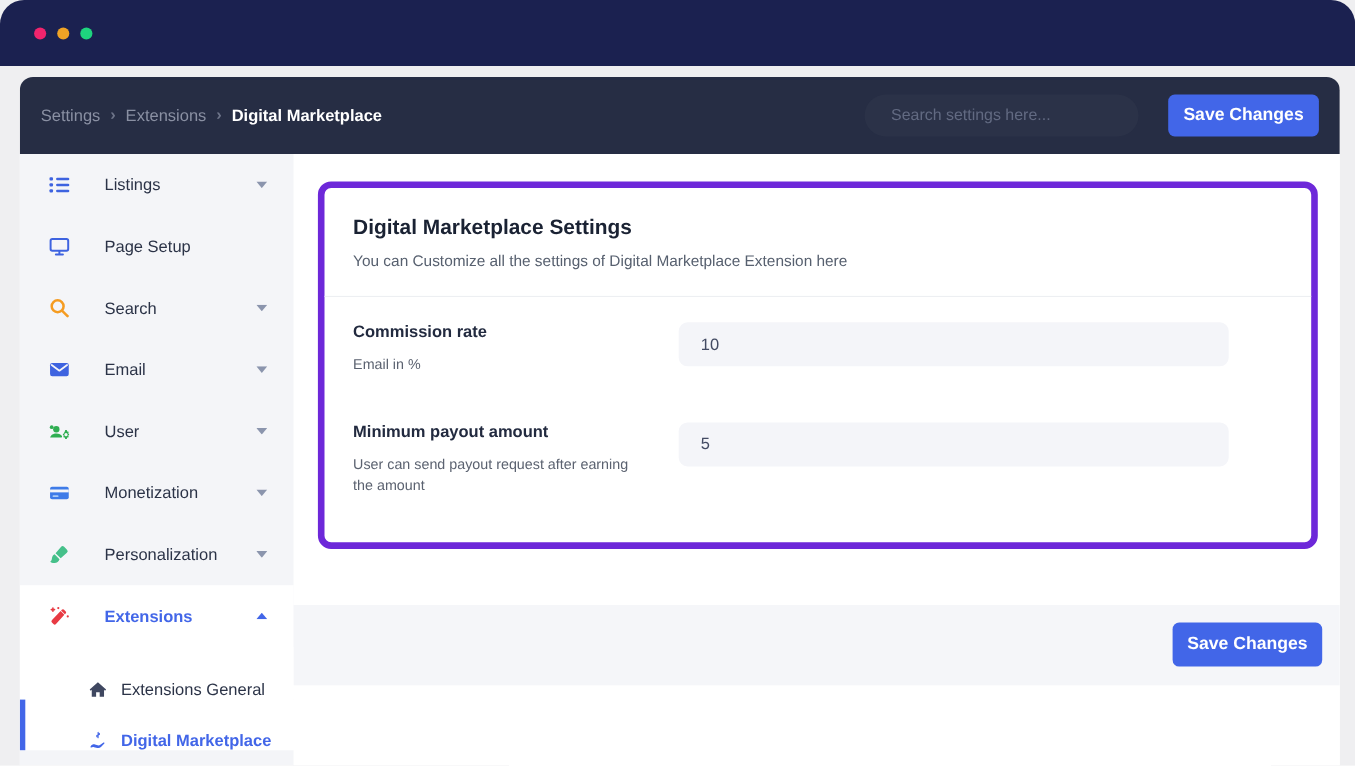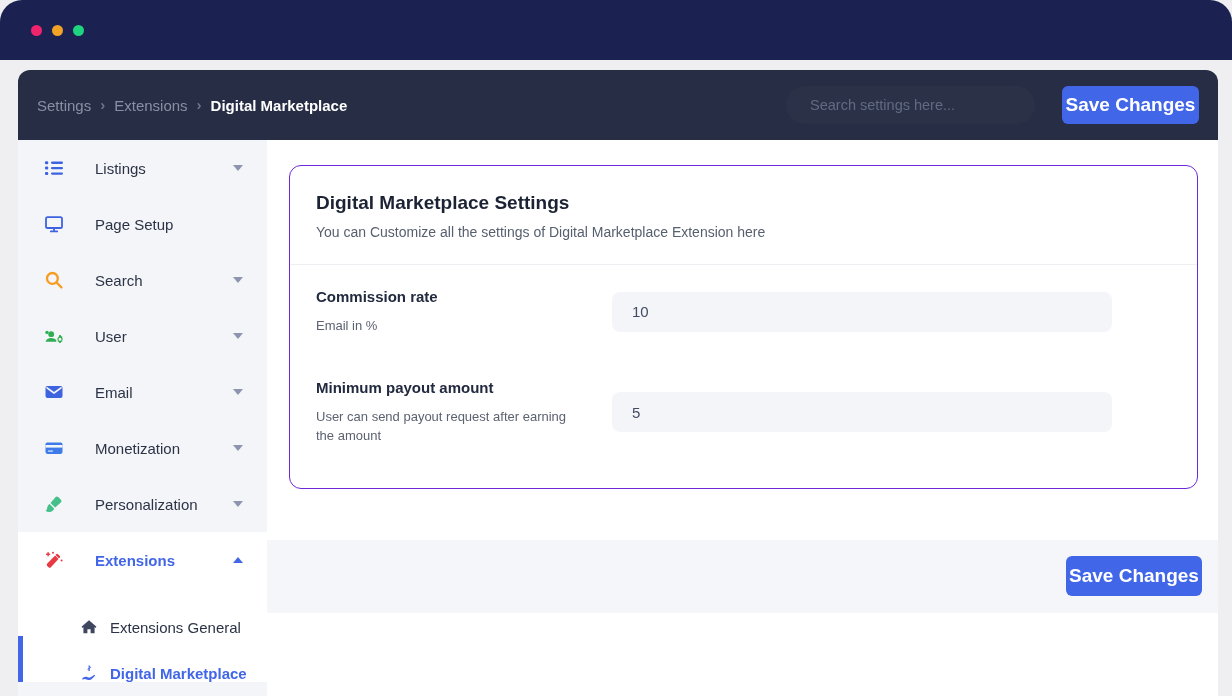--- a/index.html
+++ b/index.html
@@ -39,21 +39,21 @@
   .search-pill {
     margin-left: auto; width: 249px; height: 38px; border-radius: 19px;
     background: #2B3248; border: none; outline: none;
     color: #C6CBD9; font-size: 14.5px; padding: 0 24px;
     font-family: "Liberation Sans", sans-serif;
   }
   .search-pill::placeholder { color: #626A82; }
 
   .btn-primary {
     background: #4266E8; color: #fff; border: none; border-radius: 6px;
-    font-size: 19px; font-weight: 700; cursor: pointer;
+    font-size: 16px; font-weight: 700; cursor: pointer;
     font-family: "Liberation Sans", sans-serif;
   }
   .save-top { width: 137px; height: 38px; margin-left: 27px; }
 
   
   .app-body { display: flex; height: 556px; }
 
   .sidebar { width: 249px; background: #F4F5F8; flex-shrink: 0; }
   .side-item {
     height: 56px; display: flex; align-items: center;
@@ -73,28 +73,28 @@
   .sub-label { margin-left: 12px; font-size: 15px; font-weight: 500; color: #2B3347; }
   .sub-item.active {
     height: 46px; border-left: 5px solid #4266E8; padding-left: 57px;
   }
   .sub-item.active .sub-label { color: #4266E8; font-weight: 600; }
 
   
   .main { flex: 1; background: #fff; display: flex; flex-direction: column; }
   .card {
     margin: 25px 20px 0 22px;
-    border: 1px solid #6d28d9; border-radius: 12px; background: #fff;
+    border: 6px solid #6d28d9; border-radius: 12px; background: #fff;
   }
   .card-head { padding: 26px 26px 24px; }
   .card-title { font-size: 19px; font-weight: 700; color: #1A2233; }
   .card-sub { font-size: 14px; color: #57606F; margin-top: 10px; }
   .card-divider { border-top: 1px solid #EDEFF2; }
   .card-body { padding: 23px 26px 42px; }
-  .field-row { display: flex; align-items: center; }
+  .field-row { display: flex; align-items: flex-start; }
   .field-row + .field-row { margin-top: 43px; }
   .field-meta { width: 296px; padding-right: 30px; flex-shrink: 0; }
   .field-label { font-size: 15px; font-weight: 700; color: #222A3F; }
   .field-help { font-size: 13px; color: #5B6270; margin-top: 12px; line-height: 1.45; }
   .field-input {
     width: 500px; height: 40px; background: #F4F5F9; border: none; outline: none;
     border-radius: 8px; padding: 0 20px; font-size: 15px; color: #434B63;
     font-family: "Liberation Sans", sans-serif;
   }
 
@@ -175,43 +175,43 @@
           <span class="side-label">Search</span>
           <span class="chev">
             <svg viewBox="0 0 10 6" width="10" height="6">
                 <path d="M0 0h10L5 6z" fill="#8B95AD"></path>
               </svg>
           </span>
         </div>
 
         <div class="side-item">
           <span class="side-icon">
+            <svg viewBox="0 0 20 20" width="20" height="20">
+                <rect x="1.5" y="4" width="17" height="12" rx="2" fill="#3E63E0"></rect>
+                <path d="M3 5.8L10 11l7-5.2" stroke="#F4F5F8" stroke-width="1.6" fill="none" stroke-linecap="round" stroke-linejoin="round"></path>
+              </svg>
+          </span>
+          <span class="side-label">Email</span>
+          <span class="chev">
+            <svg viewBox="0 0 10 6" width="10" height="6">
+                <path d="M0 0h10L5 6z" fill="#8B95AD"></path>
+              </svg>
+          </span>
+        </div>
+
+        <div class="side-item">
+          <span class="side-icon">
             <svg viewBox="0 0 20 20" width="20" height="20" fill="#2FAE52">
                 <circle cx="7.2" cy="8.2" r="2.9"></circle>
                 <path d="M1.6 15.8c.3-2.4 2.7-3.8 5.6-3.8 2.4 0 4.5 1 5.3 2.7l-.4 1.1z"></path>
                 <circle cx="3" cy="6.4" r="1.7"></circle>
                 <path d="M14.9 10.2l.4-1.3h1.4l.4 1.3 1.3.4-.3 1.4.9 1-.9 1 .3 1.4-1.3.4-.4 1.3h-1.4l-.4-1.3-1.3-.4.3-1.4-.9-1 .9-1zm1.1 1.5a1.5 1.5 0 100 3 1.5 1.5 0 000-3z"></path>
               </svg>
           </span>
           <span class="side-label">User</span>
-          <span class="chev">
-            <svg viewBox="0 0 10 6" width="10" height="6">
-                <path d="M0 0h10L5 6z" fill="#8B95AD"></path>
-              </svg>
-          </span>
-        </div>
-
-        <div class="side-item">
-          <span class="side-icon">
-            <svg viewBox="0 0 20 20" width="20" height="20">
-                <rect x="1.5" y="4" width="17" height="12" rx="2" fill="#3E63E0"></rect>
-                <path d="M3 5.8L10 11l7-5.2" stroke="#F4F5F8" stroke-width="1.6" fill="none" stroke-linecap="round" stroke-linejoin="round"></path>
-              </svg>
-          </span>
-          <span class="side-label">Email</span>
           <span class="chev">
             <svg viewBox="0 0 10 6" width="10" height="6">
                 <path d="M0 0h10L5 6z" fill="#8B95AD"></path>
               </svg>
           </span>
         </div>
 
         <div class="side-item">
           <span class="side-icon">
             <svg viewBox="0 0 20 20" width="20" height="20">

